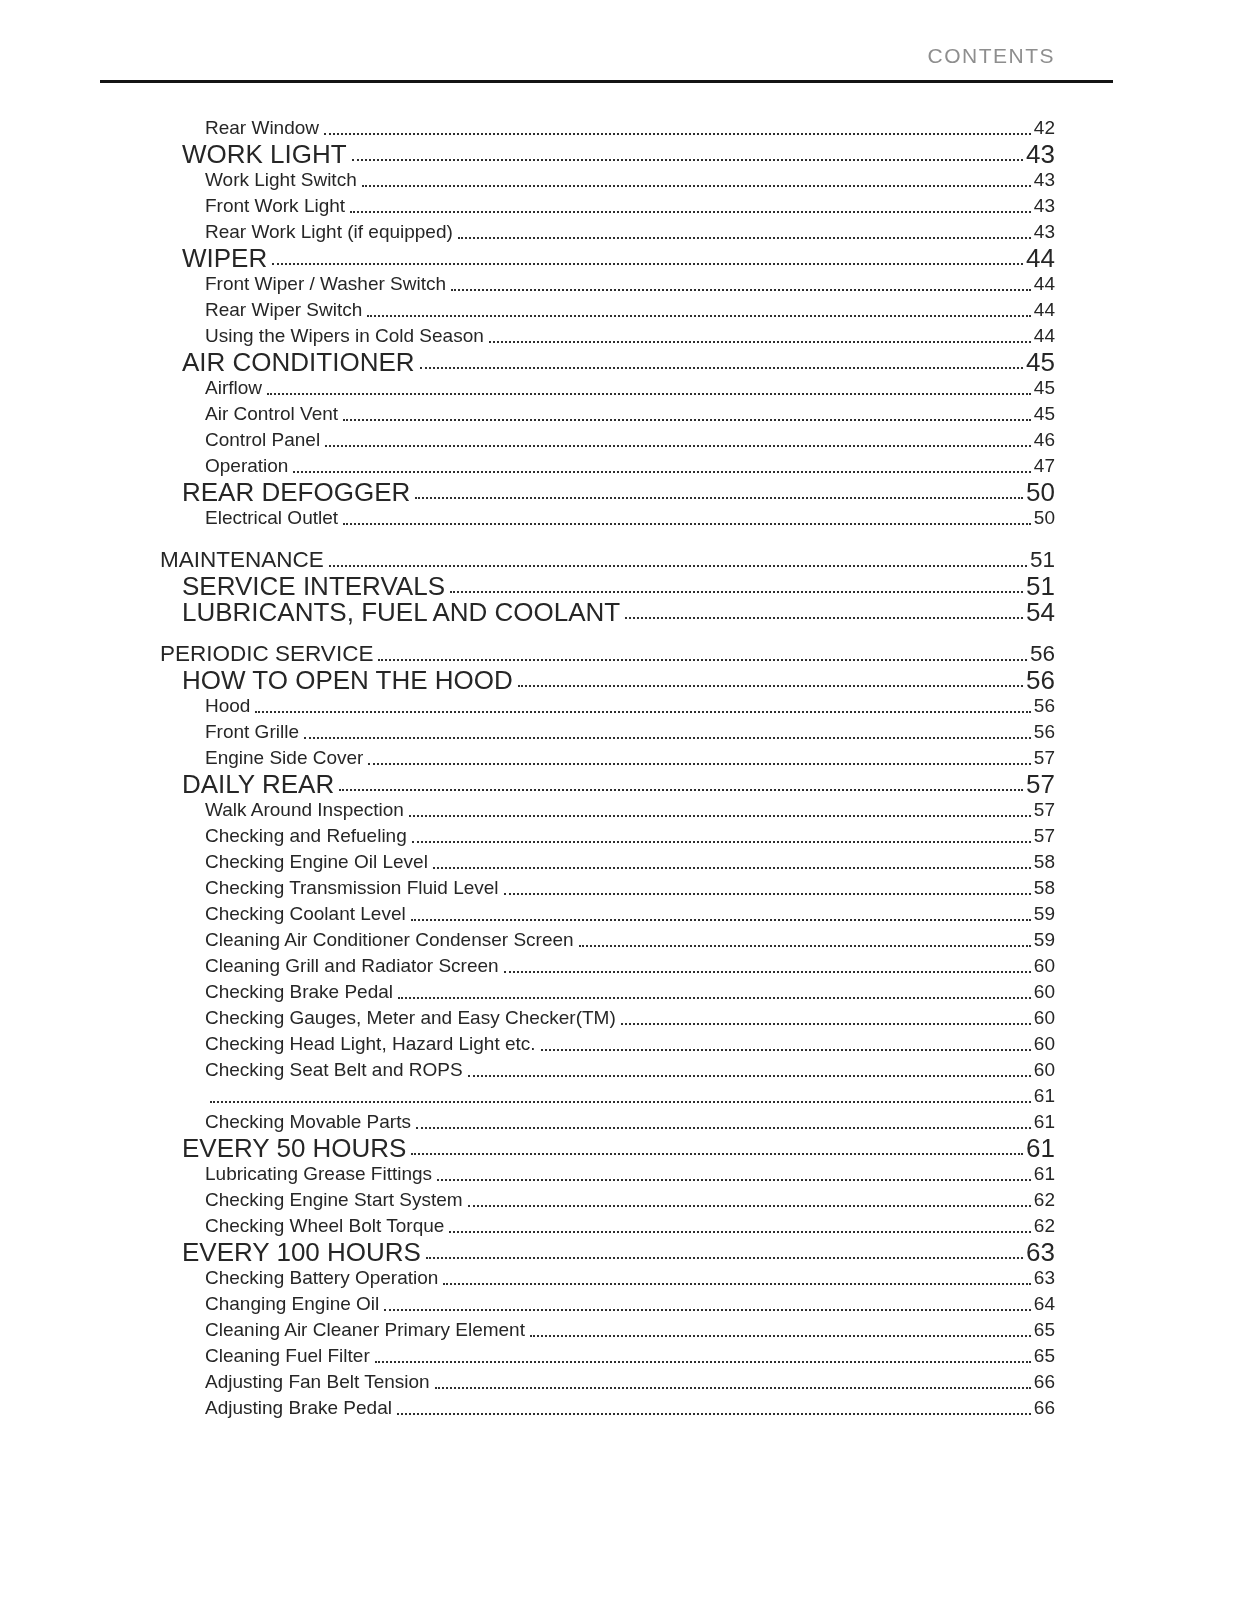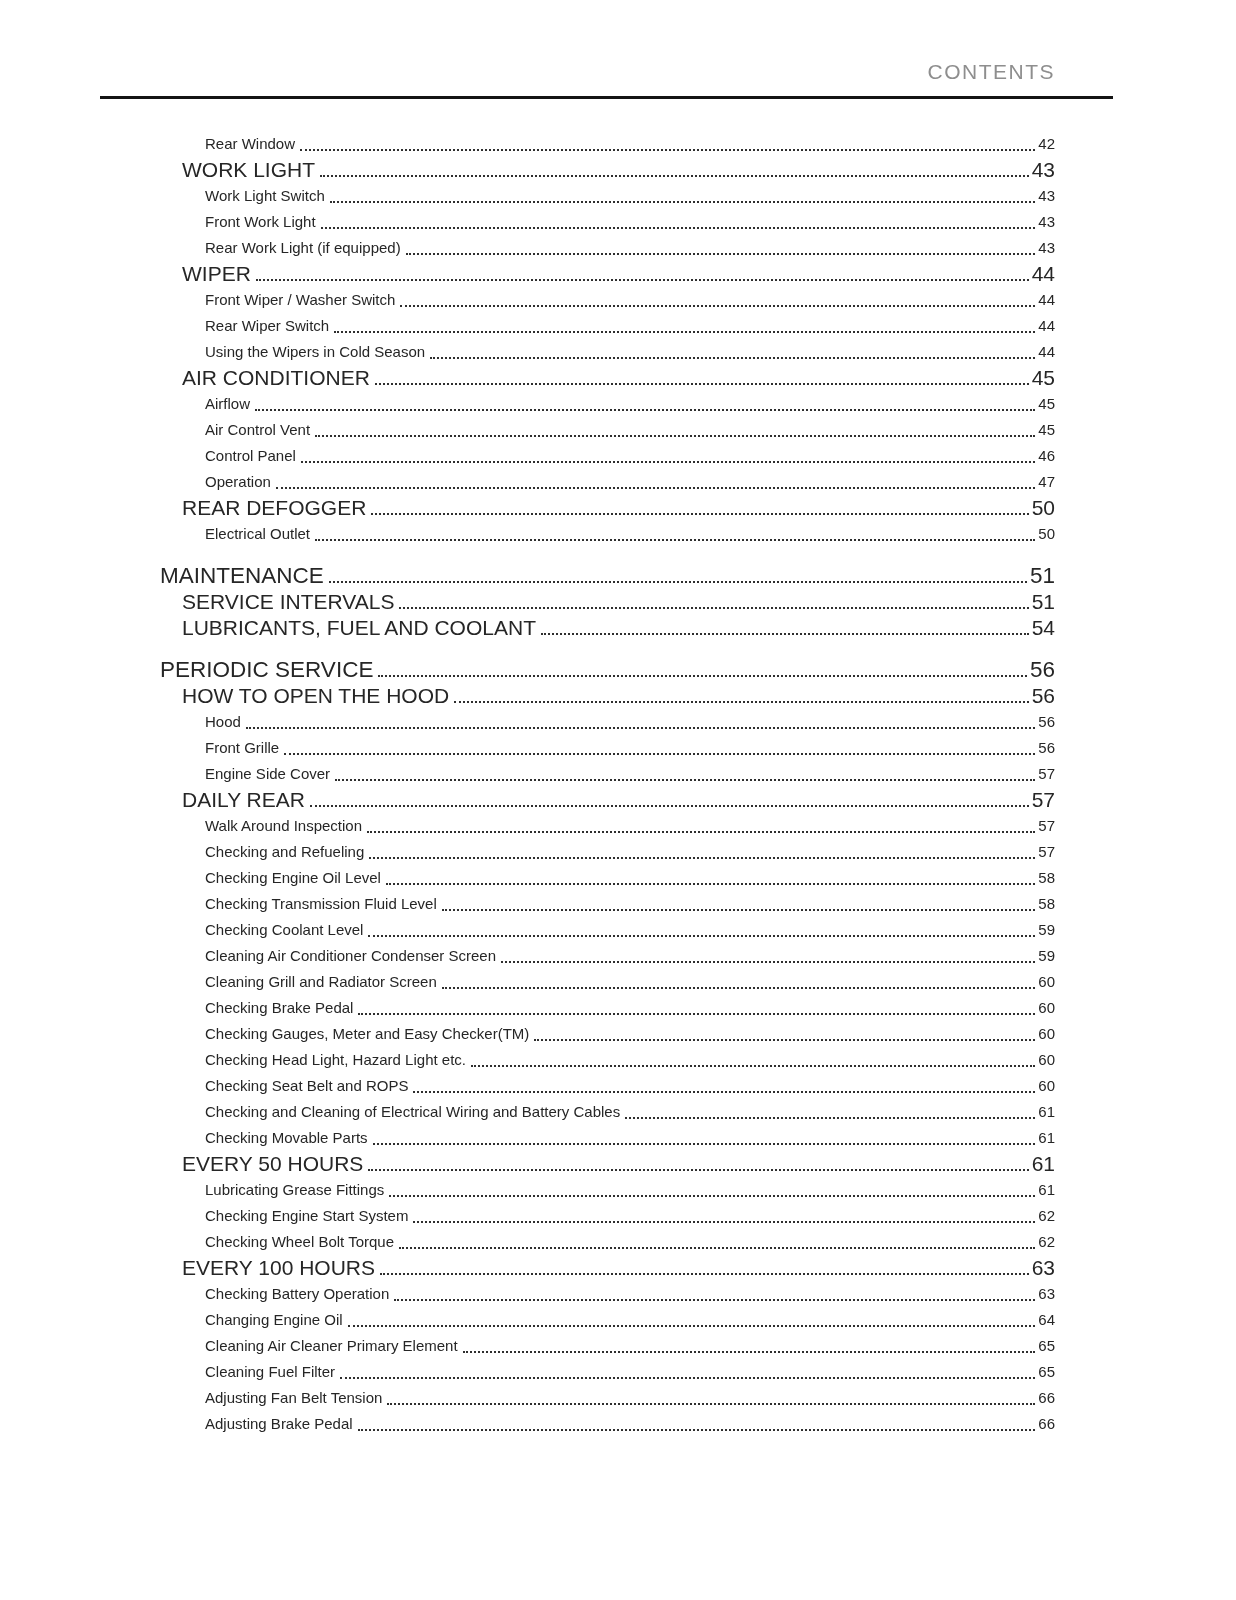--- a/index.html
+++ b/index.html
@@ -11,21 +11,21 @@
     width: 1236px;
     height: 1600px;
     font-family: "Liberation Sans", sans-serif;
     color: #262626;
     overflow: hidden;
   }
   .page {
     box-sizing: border-box;
     width: 1236px;
     height: 1320px;
-    padding: 60px 123px 0 100px;
+    padding: 44px 123px 0 100px;
   }
   .contents-header {
     text-align: right;
     padding-right: 58px;
     font-size: 21px;
     line-height: 24px;
     letter-spacing: 1.5px;
     color: #8e8e8e;
     font-weight: 400;
   }
@@ -39,22 +39,22 @@
     padding-right: 58px;
   }
   .toc-row {
     display: flex;
     align-items: baseline;
     line-height: 26px;
     white-space: nowrap;
   }
   .toc-row.gap { margin-top: 16px; justify-content: flex-end; }
   .toc-row.lvl0 { margin-left: 60px;  font-size: 22.5px; }
-  .toc-row.lvl1 { margin-left: 82px;  font-size: 21px;   }
-  .toc-row.lvl2 { margin-left: 105px; font-size: 15px;   }
+  .toc-row.lvl1 { margin-left: 82px;  font-size: 26px;   }
+  .toc-row.lvl2 { margin-left: 105px; font-size: 19px;   }
   .toc-label {
     flex: 0 0 auto;
   }
   .toc-leader {
     flex: 1 1 auto;
     min-width: 18px;
     align-self: flex-end;
     margin: 0 3px 6px 5px;
     border-bottom: 2px dotted #2e2e2e;
     height: 0;
@@ -244,21 +244,20 @@
     <span class="toc-label">Checking Head Light, Hazard Light etc.</span>
     <span class="toc-leader"></span>
     <span class="toc-page">60</span>
   </div>
       <div class="toc-row lvl2">
     <span class="toc-label">Checking Seat Belt and ROPS</span>
     <span class="toc-leader"></span>
     <span class="toc-page">60</span>
   </div>
       <div class="toc-row lvl2">
-    <span class="toc-label">Checking and Cleaning of Electrical Wiring and Battery Cables</span>
     <span class="toc-leader"></span>
     <span class="toc-page">61</span>
   </div>
       <div class="toc-row lvl2">
     <span class="toc-label">Checking Movable Parts</span>
     <span class="toc-leader"></span>
     <span class="toc-page">61</span>
   </div>
       <div class="toc-row lvl1">
     <span class="toc-label">EVERY 50 HOURS</span>

